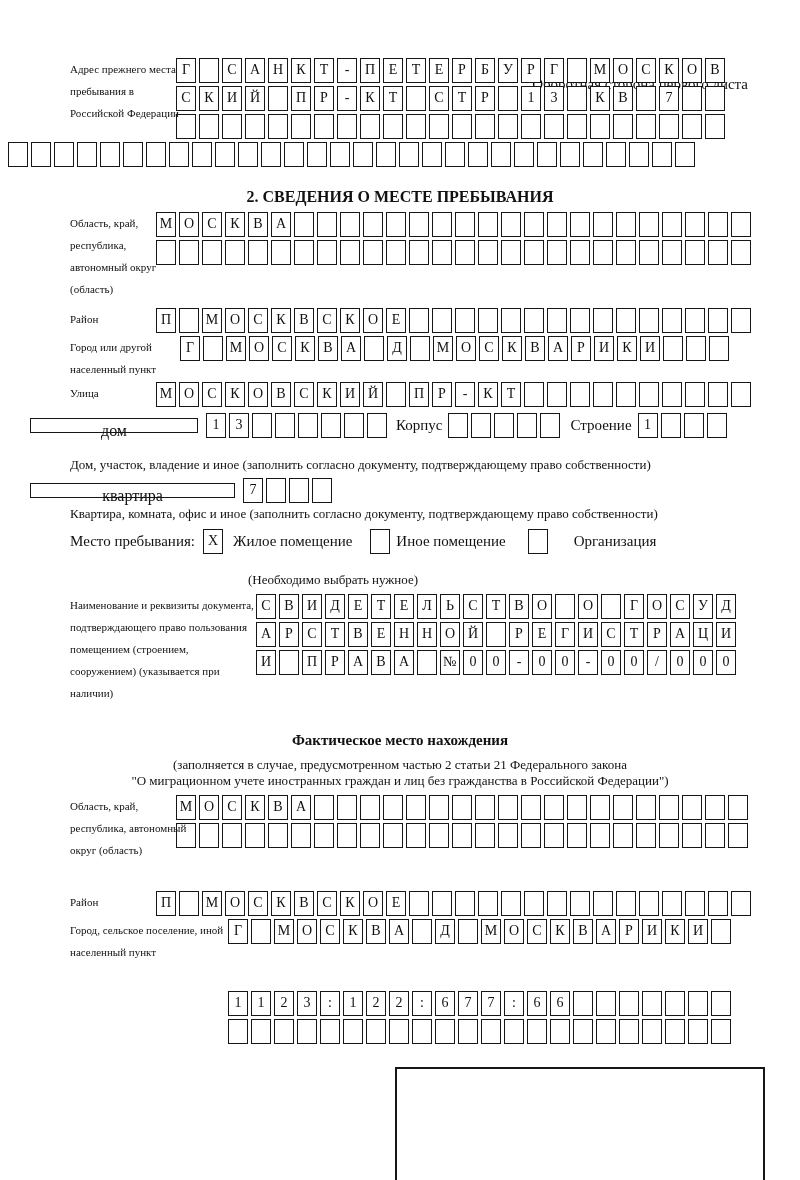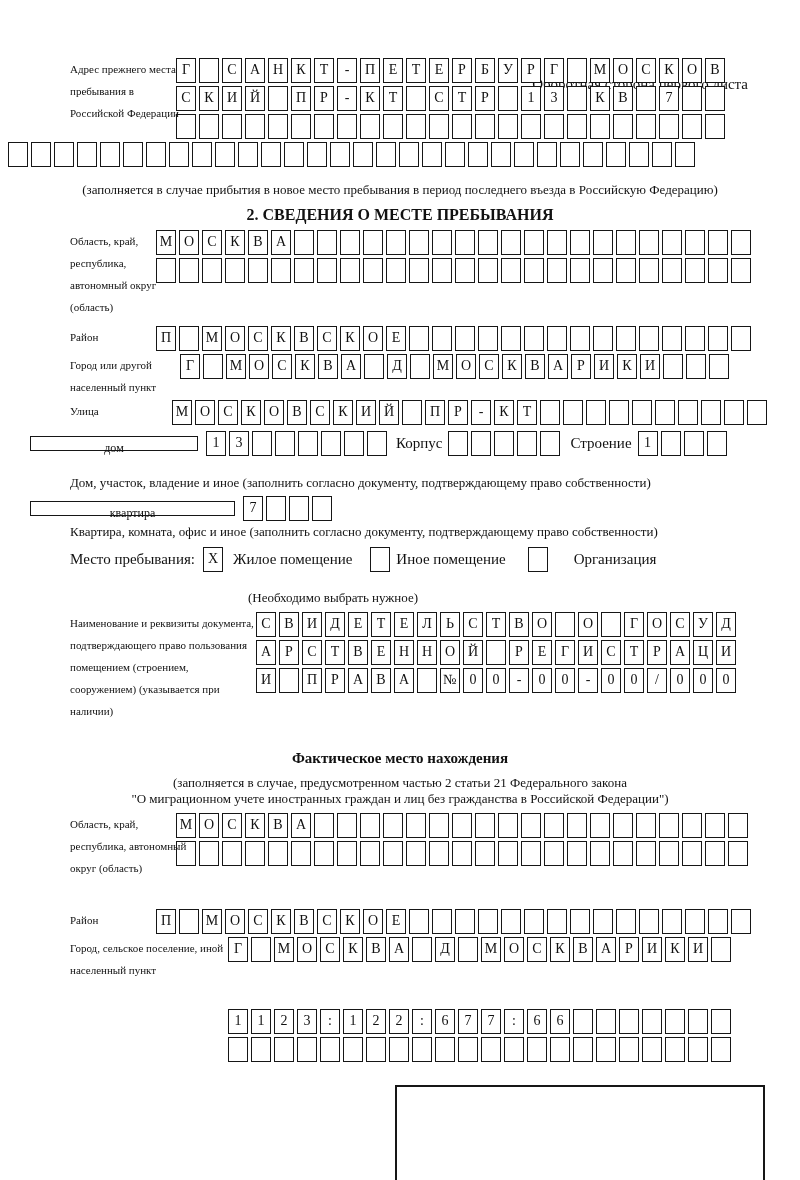--- a/index.html
+++ b/index.html
@@ -9,21 +9,21 @@
 
   .hdr-note{position:absolute;top:18px;right:52px;font-size:15px;}
 
   .block{position:relative;}
   .lbl{position:absolute;top:0;font-size:11px;line-height:22px;}
   .row{display:flex;gap:3px;margin-bottom:3px;}
   .cell{flex:0 0 20px;width:20px;height:25px;box-sizing:border-box;
         border:1.6px solid #161616;font-size:14px;line-height:22px;
         text-align:center;background:#fff;}
   .widebox{box-sizing:border-box;border:1.6px solid #161616;height:15px;
-        font-size:12px;line-height:23px;text-align:center;background:#fff;}
+        font-size:16px;line-height:23px;text-align:center;background:#fff;}
   .caption{font-size:13px;line-height:16px;}
   .center{text-align:center;}
   .bold{font-weight:bold;}
   .inline-lab{font-size:15px;line-height:26px;white-space:nowrap;}
   .chkrow{display:flex;align-items:center;}
   .stamp-box{box-sizing:border-box;border:2px solid #161616;background:#fff;}
 </style>
 </head>
 <body>
 
@@ -139,21 +139,20 @@
           <span class="cell"></span>
           <span class="cell"></span>
           <span class="cell"></span>
           <span class="cell"></span>
           <span class="cell"></span>
           <span class="cell"></span>
           <span class="cell"></span>
         </div>
     </div>
   </div>
-  <div class="caption center" style="margin-top:2px;">(заполняется в случае прибытия в новое место пребывания в период последнего въезда в Российскую Федерацию)</div>
 
   <div class="center bold" style="margin-top:8px;font-size:16px;">2. СВЕДЕНИЯ О МЕСТЕ ПРЕБЫВАНИЯ</div>
 
   <div class="block" style="margin-top:6px;min-height:96px;">
     <div class="lbl" style="left:70px;width:96px;">Область, край, республика, автономный округ (область)</div>
     <div>
       <div class="row" style="margin-left:156px;">
           <span class="cell">М</span>
           <span class="cell">О</span>
           <span class="cell">С</span>
@@ -267,21 +266,21 @@
         <span class="cell">Р</span>
         <span class="cell">И</span>
         <span class="cell">К</span>
         <span class="cell">И</span>
         <span class="cell"></span>
         <span class="cell"></span>
         <span class="cell"></span>
       </div>
   </div>
 
-  <div class="block" style="min-height:28px;padding-left:16px;">
+  <div class="block" style="min-height:28px;">
     <div class="lbl" style="left:70px;width:90px;">Улица</div>
     <div class="row" style="margin-left:156px;">
         <span class="cell">М</span>
         <span class="cell">О</span>
         <span class="cell">С</span>
         <span class="cell">К</span>
         <span class="cell">О</span>
         <span class="cell">В</span>
         <span class="cell">С</span>
         <span class="cell">К</span>

